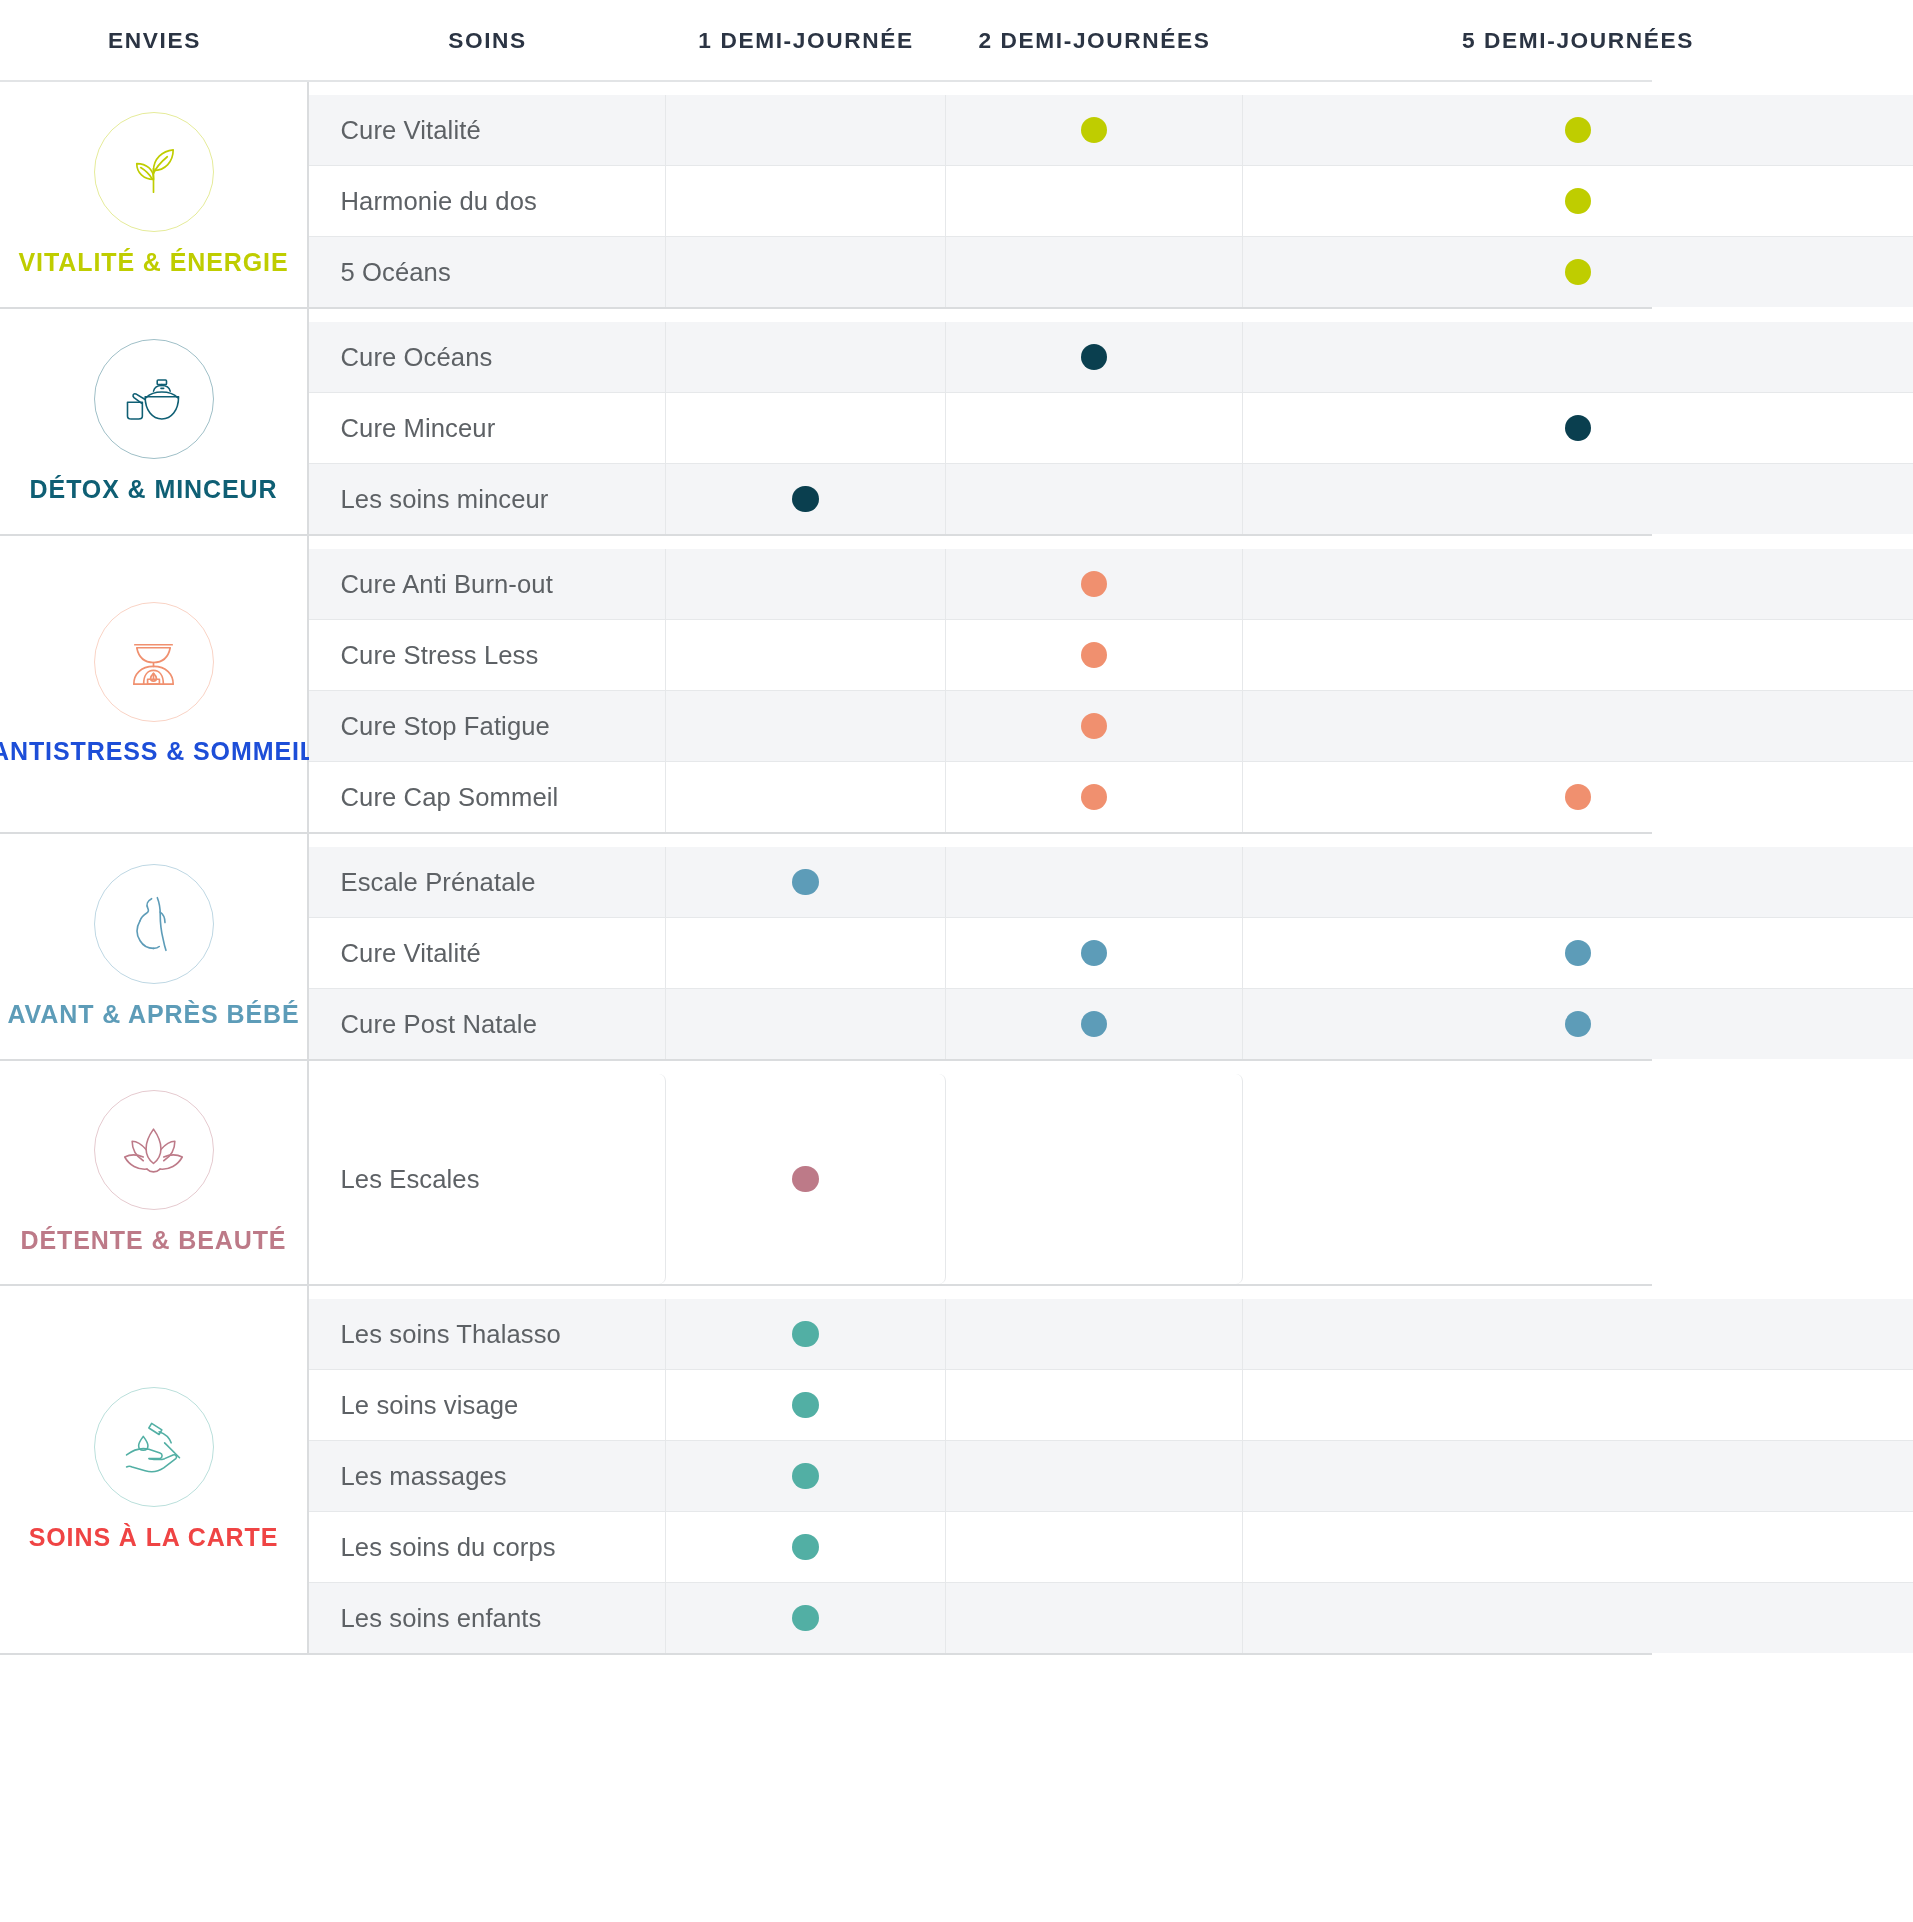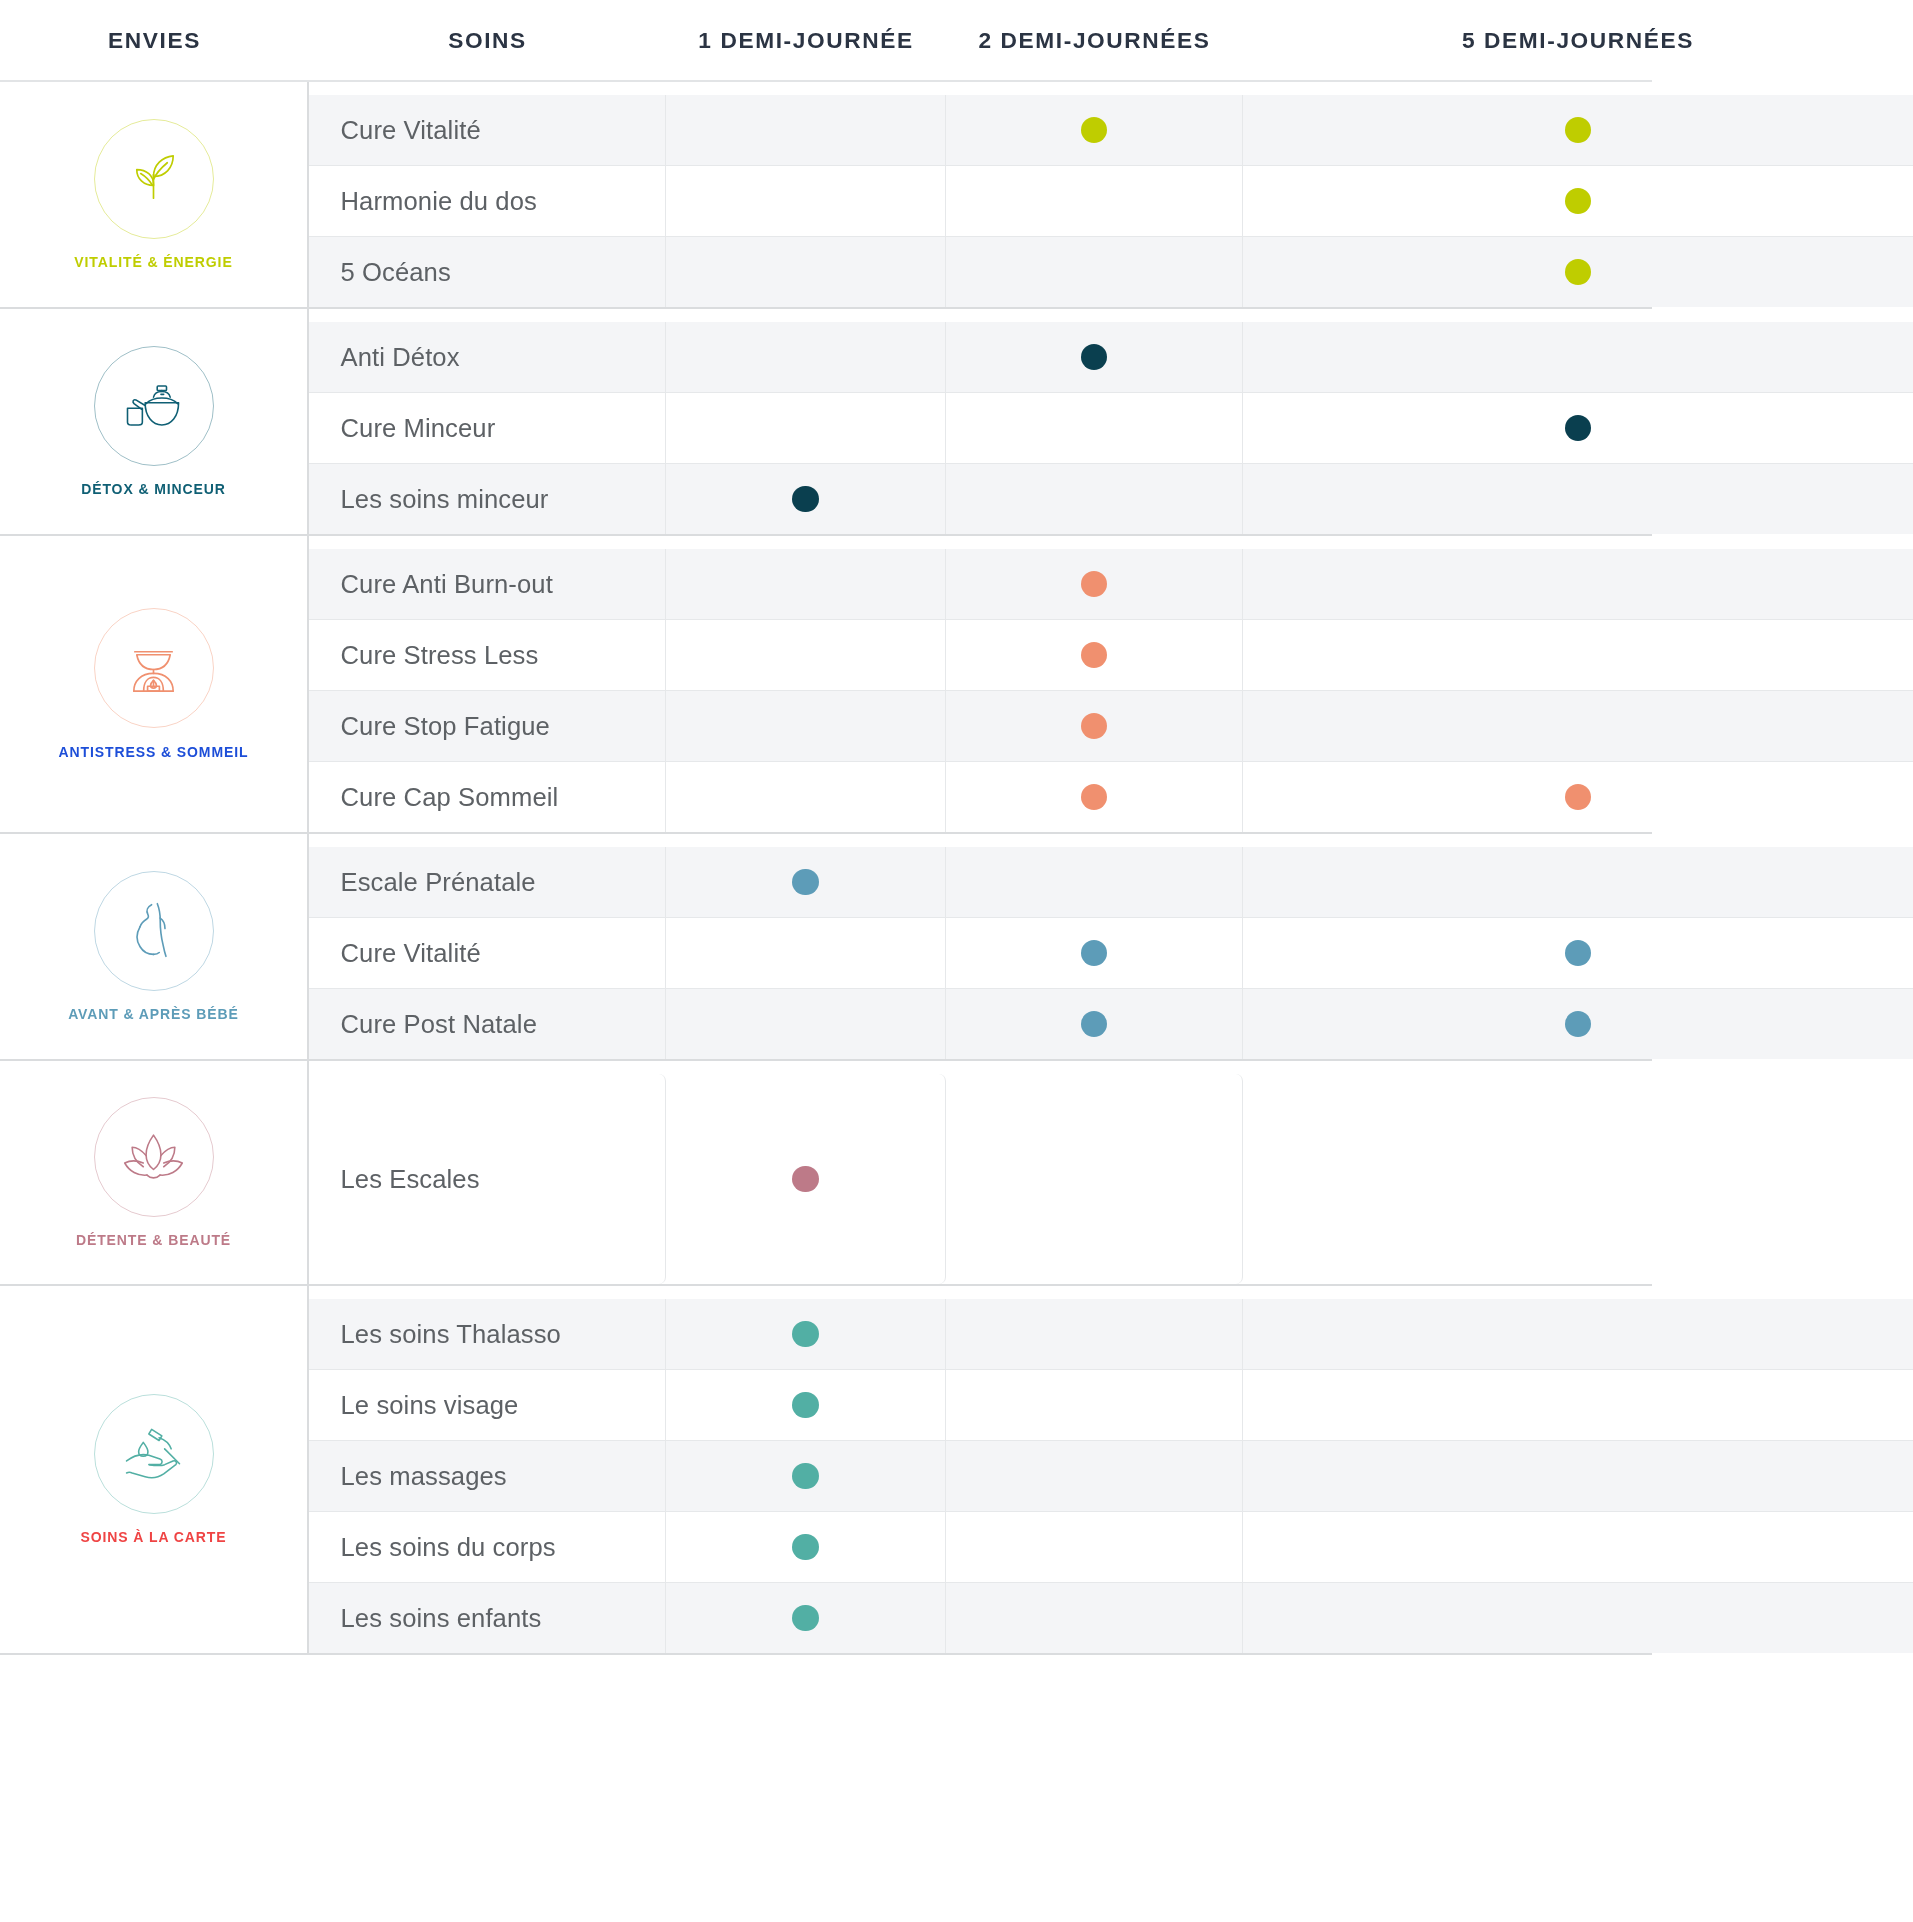--- a/index.html
+++ b/index.html
@@ -60,21 +60,21 @@
     border-radius: 50%;
     border: 1.5px solid currentColor;
     display: flex;
     align-items: center;
     justify-content: center;
     opacity: 1;
     margin-bottom: 15.8px;
   }
   .cat-icon svg { display:block; }
   .cat-label {
-    font-size: 14px;
+    font-size: 25px;
     letter-spacing: 0.9px;
     font-weight: 700;
     text-align: left;
     white-space: nowrap;
   }
 
   .rows { display: block; margin-top: 13px; }
   .row {
     display: grid;
     grid-template-columns: 357px 280px 297px 670px;
@@ -176,21 +176,21 @@
               <path d="M44 15 V16"></path>
               <path d="M43 19 h3"></path>
               <path d="M26 31 L16 25 C13 24 12 27 14 29 L22 35"></path>
               <path d="M7 34 H23 V49 C23 51 21 52 19 52 H11 C9 52 7 51 7 49 Z"></path>
             </svg>
           </div>
           <div class="cat-label" style="color: rgb(15, 95, 116);">DÉTOX &amp; MINCEUR</div>
         </div>
         <div class="rows">
           <div class="row alt">
-            <div class="cell cell-name">Anti Détox</div>
+            <div class="cell cell-name">Cure Océans</div>
             <div class="cell cell-dot"></div>
             <div class="cell cell-dot">
               <span class="dot" style="background: rgb(10, 63, 79);"></span>
             </div>
             <div class="cell cell-dot last"></div>
           </div>
           <div class="row">
             <div class="cell cell-name">Cure Minceur</div>
             <div class="cell cell-dot"></div>
             <div class="cell cell-dot"></div>

